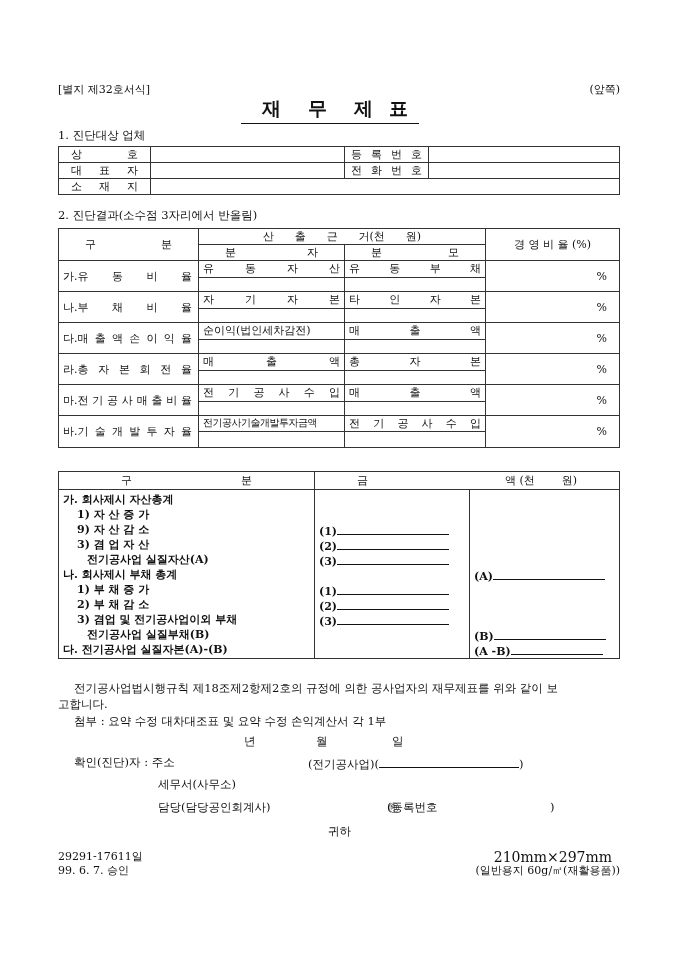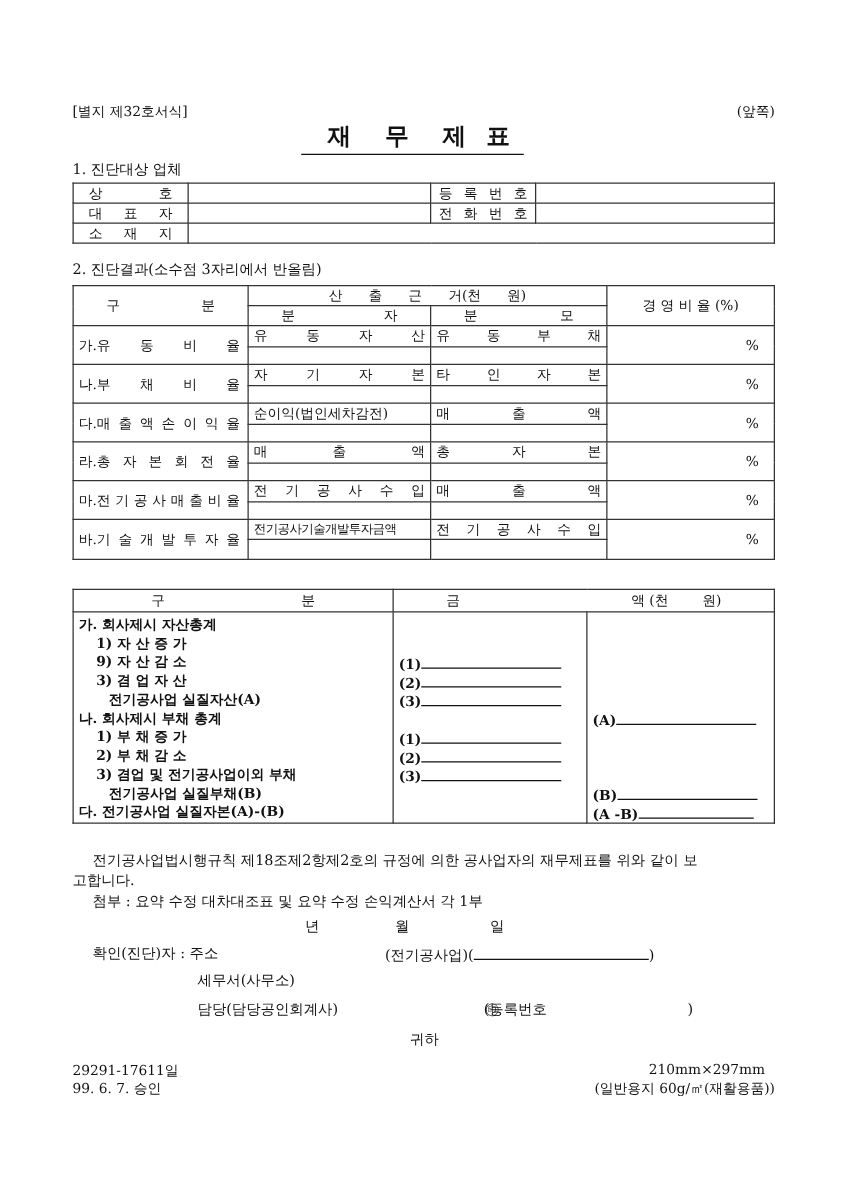--- a/index.html
+++ b/index.html
@@ -410,14 +410,14 @@
 <div class="abs body-text" style="left:308px;top:755px;"><span>(전기공사업)(</span><span class="ul" style="width:140px"></span><span>)</span></div>
 <div class="abs body-text" style="left:158px;top:777px;">세무서(사무소)</div>
 <div class="abs body-text" style="left:158px;top:800px;">담당(담당공인회계사)</div>
 <div class="abs body-text" style="left:388px;top:800px;">㊞</div>
 <div class="abs body-text" style="left:387px;top:800px;">(등록번호</div>
 <div class="abs body-text" style="left:550px;top:800px;">)</div>
 <div class="abs body-text" style="left:328px;top:824px;">귀하</div>
 
 <div class="abs" style="left:58px;top:849px;font-size:11px;">29291-17611일</div>
 <div class="abs" style="left:58px;top:863px;font-size:11px;">99. 6. 7. 승인</div>
-<div class="abs" style="right:68px;top:849px;font-size:11px;">210mm×297mm</div>
+<div class="abs" style="right:68px;top:849px;font-size:14px;">210mm×297mm</div>
 <div class="abs" style="right:60px;top:863px;font-size:11px;">(일반용지 60g/㎡(재활용품))</div>
 
 </body></html>

